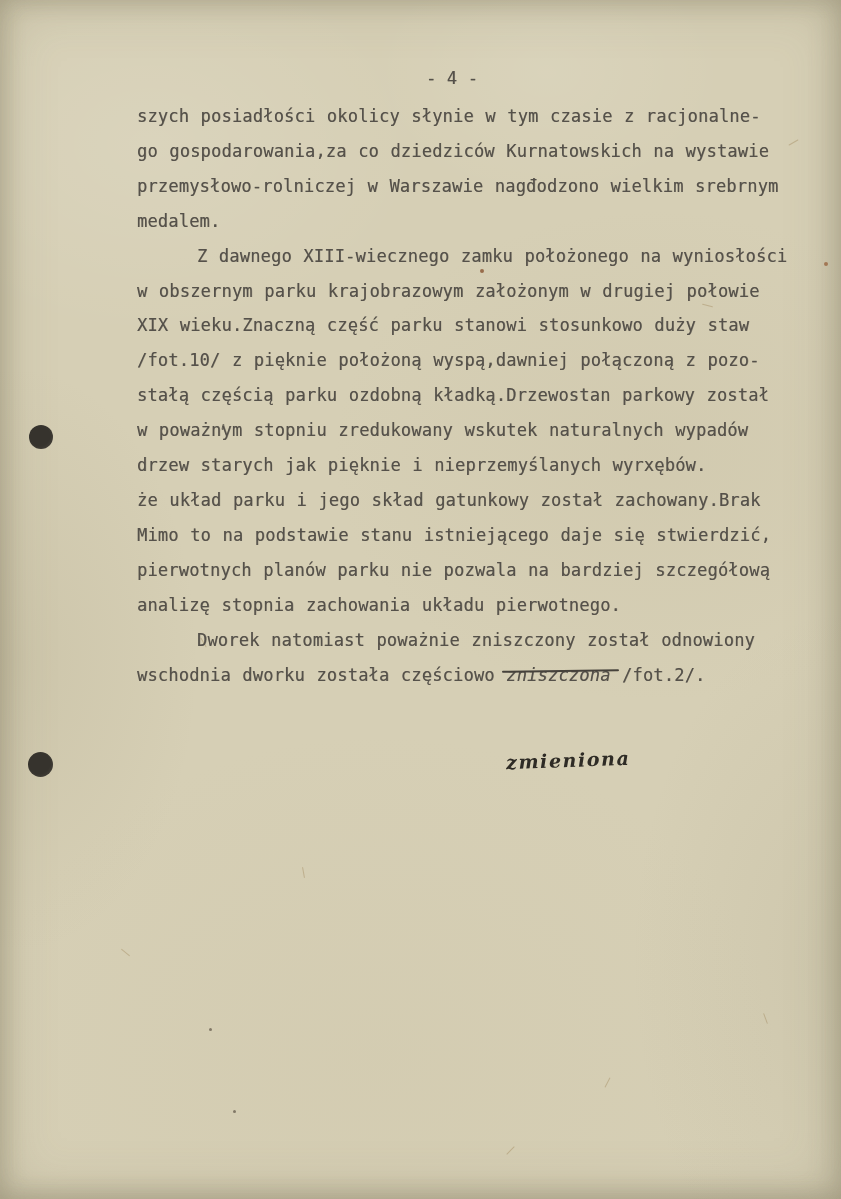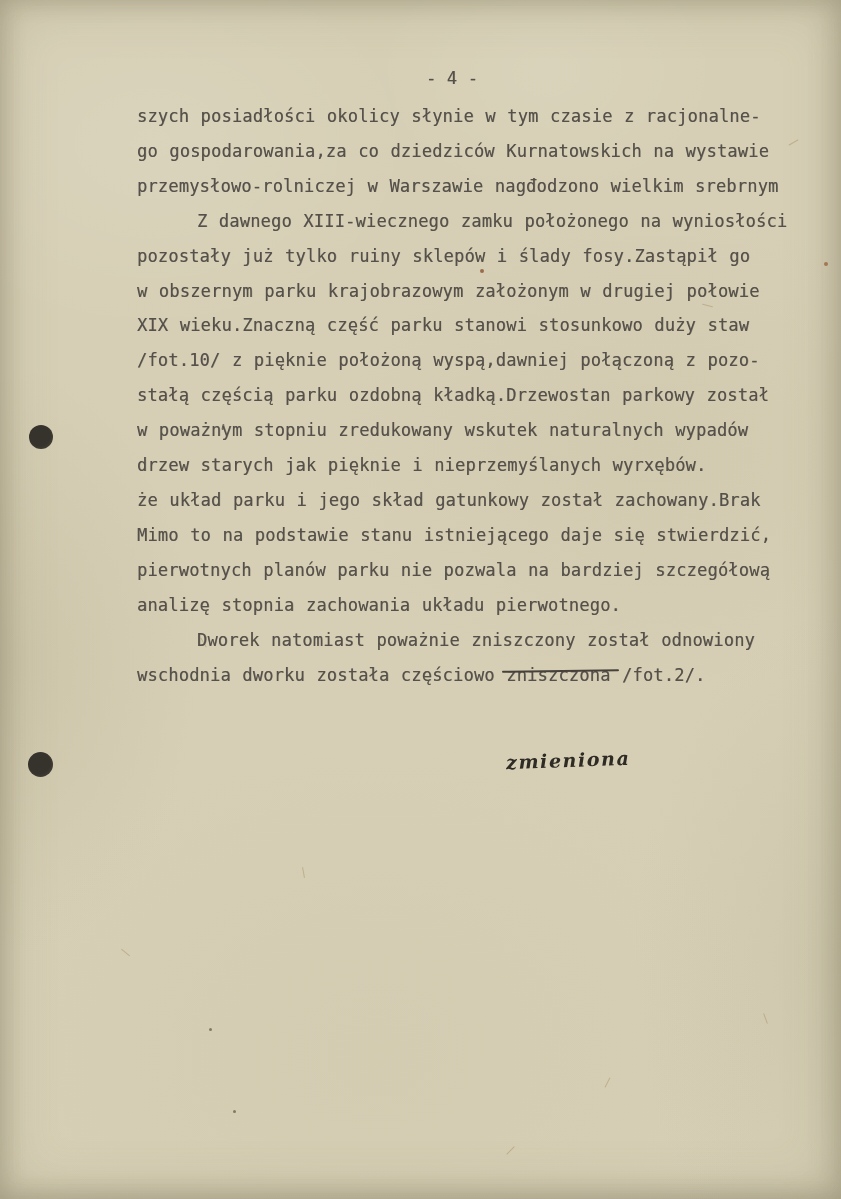--- a/index.html
+++ b/index.html
@@ -31,21 +31,21 @@
   }
   .text-block{
     position:absolute;left:137px;top:99px;width:680px;
     font-size:17px;line-height:34.9px;
     letter-spacing:0.2px;word-spacing:1px;
     color:#55514a;
     text-shadow:0.4px 0.3px 0.5px rgba(85,80,72,0.55);
   }
   .line{white-space:pre;}
   .line.indent{text-indent:60px;}
-  .struck{position:relative;display:inline-block;}
+  .struck{position:relative;display:inline-block;font-style:italic;}
   .struck::after{
     content:"";position:absolute;left:-4px;width:calc(100% + 13px);
     top:12px;height:2.2px;background:#46423b;
     transform:rotate(-0.8deg);border-radius:2px;
   }
   .handwritten{
     position:absolute;left:506px;top:749px;
     font-family:"DejaVu Serif","Liberation Serif",serif;
     font-style:italic;font-weight:bold;
     font-size:19px;line-height:22px;letter-spacing:1.6px;
@@ -99,23 +99,23 @@
   <div class="fiber f7"></div>
   <div class="fiber f8"></div>
   <div class="stray-tick"></div>
 
   <div class="page-number">- 4 -</div>
 
   <div class="text-block">
     <div class="line">szych posiadłości okolicy słynie w tym czasie z racjonalne-</div>
     <div class="line">go gospodarowania,za co dziedziców Kurnatowskich na wystawie</div>
     <div class="line">przemysłowo-rolniczej w Warszawie nagđodzono wielkim srebrnym</div>
+    <div class="line">medalem.</div>
 
     <div class="line indent">Z dawnego XIII-wiecznego zamku położonego na wyniosłości</div>
-    <div class="line">pozostały już tylko ruiny sklepów i ślady fosy.Zastąpił go</div>
     <div class="line">w obszernym parku krajobrazowym założonym w drugiej połowie</div>
     <div class="line">XIX wieku.Znaczną część parku stanowi stosunkowo duży staw</div>
     <div class="line">/fot.10/ z pięknie położoną wyspą,dawniej połączoną z pozo-</div>
     <div class="line">stałą częścią parku ozdobną kładką.Drzewostan parkowy został</div>
     <div class="line">w poważnym stopniu zredukowany wskutek naturalnych wypadów</div>
     <div class="line">drzew starych jak pięknie i nieprzemyślanych wyrxębów.</div>
     <div class="line">że układ parku i jego skład gatunkowy został zachowany.Brak</div>
     <div class="line">Mimo to na podstawie stanu istniejącego daje się stwierdzić,</div>
     <div class="line">pierwotnych planów parku nie pozwala na bardziej szczegółową</div>
     <div class="line">analizę stopnia zachowania układu pierwotnego.</div>

